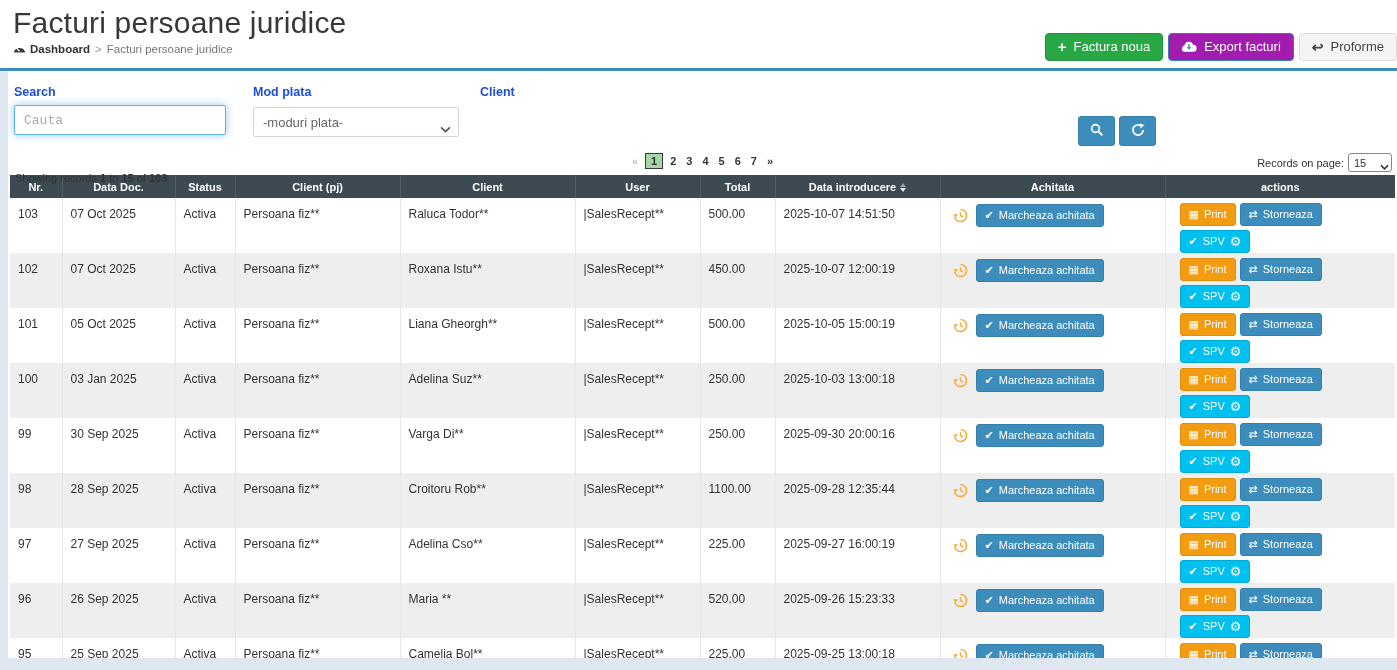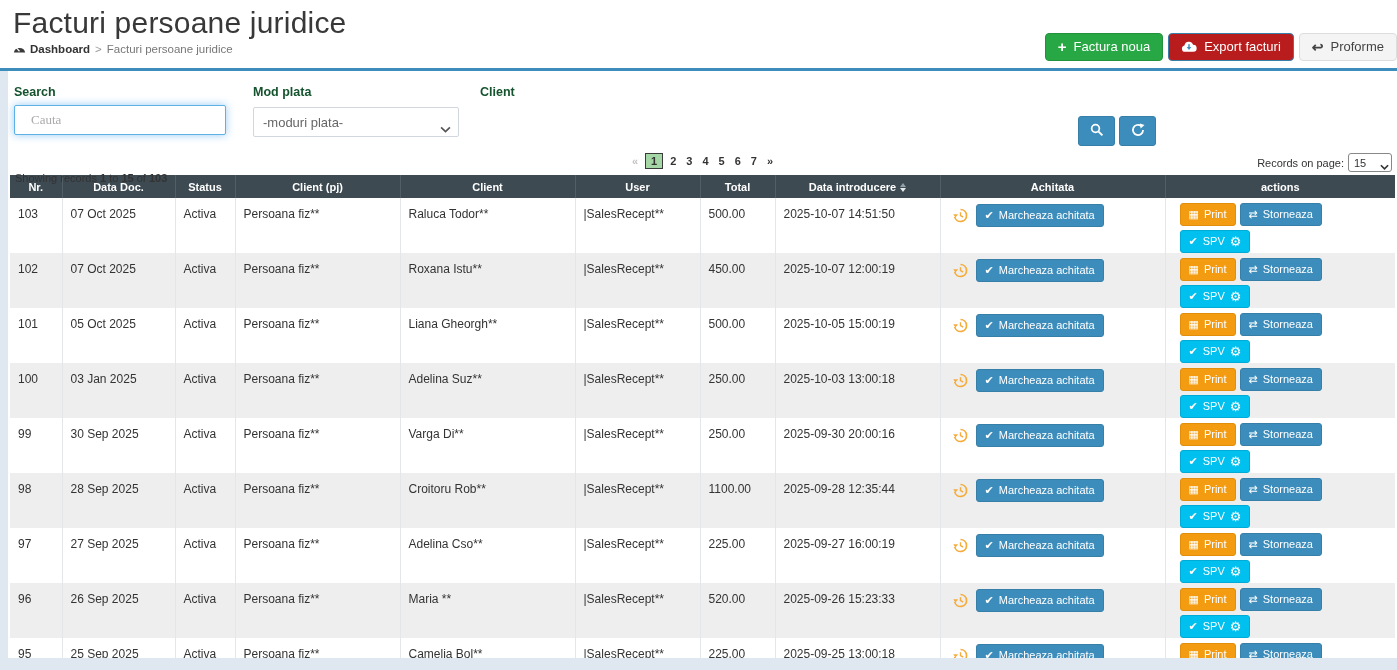--- a/index.html
+++ b/index.html
@@ -10,39 +10,39 @@
   .top-header { position:relative; height:71px; background:#fff; border-bottom:3px solid #3c8dbc; padding:6px 0 0 13px; }
   .page-title { font-size:30px; font-weight:400; color:#383838; letter-spacing:.2px; }
   .breadcrumb { margin-top:3px; font-size:11.5px; color:#777; display:flex; align-items:center; gap:5px;text-align:center; }
   .breadcrumb .bc-home { display:flex; align-items:center; gap:4px; color:#333; font-weight:700; cursor:pointer; }
   .breadcrumb .bc-sep { color:#999; }
   .breadcrumb .bc-cur { color:#777; }
   .header-actions { position:absolute; right:0; top:33px; display:flex; gap:5px; }
   .hbtn { display:inline-flex; align-items:center; gap:7px; font-family:inherit; font-size:13px; padding:5px 12px; border-radius:4px; cursor:pointer; line-height:16px; }
   .hbtn .ic { display:inline-flex; align-items:center; }
   .hbtn-green { background:#28a745; border:1px solid #23923d; color:#fff; }
-  .hbtn-blue  { background:#b91c1c; border:1px solid #367fa9; color:#fff; }
+  .hbtn-blue  { background:#a21caf; border:1px solid #367fa9; color:#fff; }
   .hbtn-default { background:#f4f4f4; border:1px solid #ddd; color:#444; }
   .plus-glyph { font-weight:700; font-size:15px; line-height:12px; }
   .reply-glyph { font-weight:700; font-size:14px; line-height:12px; }
 
   
   .content { position:relative; margin-left:8px; height:587px; background:#fff; overflow:hidden; }
 
   
   .filters { position:relative; height:79px; }
   .fgroup { position:absolute; top:14px; }
-  .fgroup label { display:block; font-size:12.5px; font-weight:700; color:#14532d; }
+  .fgroup label { display:block; font-size:12.5px; font-weight:700; color:#1d4ed8; }
   .fcontrol { margin-top:6px; height:30px; }
   .g-search { left:6px; width:212px; }
   .g-modplata { left:245px; width:206px; }
   .g-client { left:472px; width:212px; }
   .g-dates { left:703px; width:160px; }
   .g-btns { left:1070px; top:45px; display:flex; gap:4px; }
-  .txt-input { width:100%; height:30px; border:1px solid #d2d6de; border-radius:2px; padding:0 16px; font-size:13px; color:#555; font-family:Liberation Serif, serif; }
+  .txt-input { width:100%; height:30px; border:1px solid #d2d6de; border-radius:2px; padding:0 9px; font-size:13px; color:#555; font-family:Liberation Mono, monospace; }
   .txt-input::placeholder { color:#aaa; }
   .txt-input.focused { border-color:#5db2e8; box-shadow:0 0 8px rgba(82,168,236,.6); outline:none; }
   .sel-wrap { position:relative; width:100%;margin-top:8px; }
   .sel { width:100%; height:30px; border:1px solid #d2d6de; border-radius:2px; background:#fff; color:#666; font-size:13px; padding:0 22px 0 9px; appearance:none; -webkit-appearance:none; font-family:inherit; }
   .sel-chev { position:absolute; right:8px; top:12px; pointer-events:none; }
   .date-pair { display:flex; align-items:center; gap:5px; }
   .date-input { width:70px; height:30px; border:1px solid #d2d6de; border-radius:2px; padding:0 6px; font-size:13px; font-family:inherit; }
   .date-dash { color:#555; font-size:13px; }
   .sq-btn { width:37px; height:30px; background:#3c8dbc; border:1px solid #367fa9; border-radius:3px; display:inline-flex; align-items:center; justify-content:center; cursor:pointer; }
 

